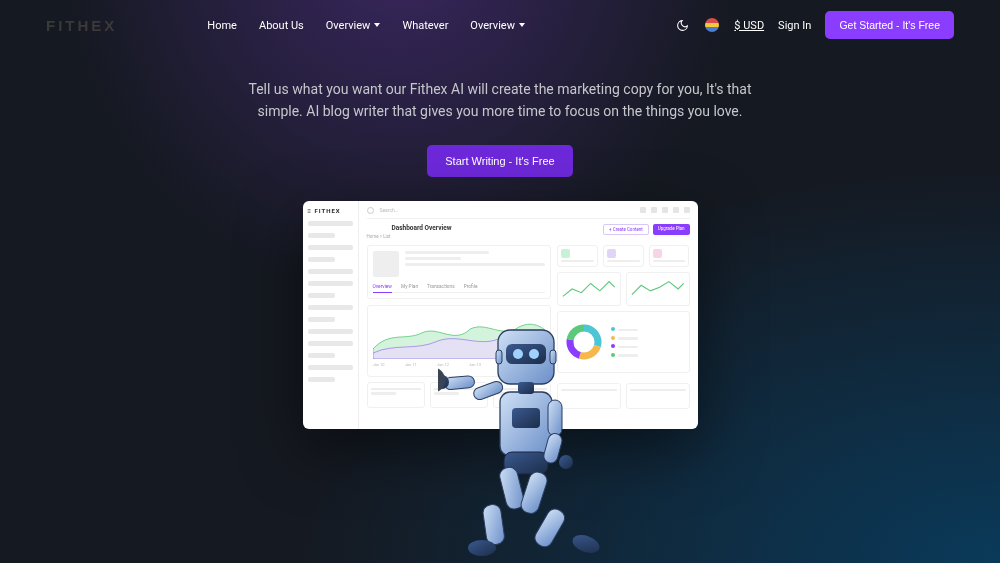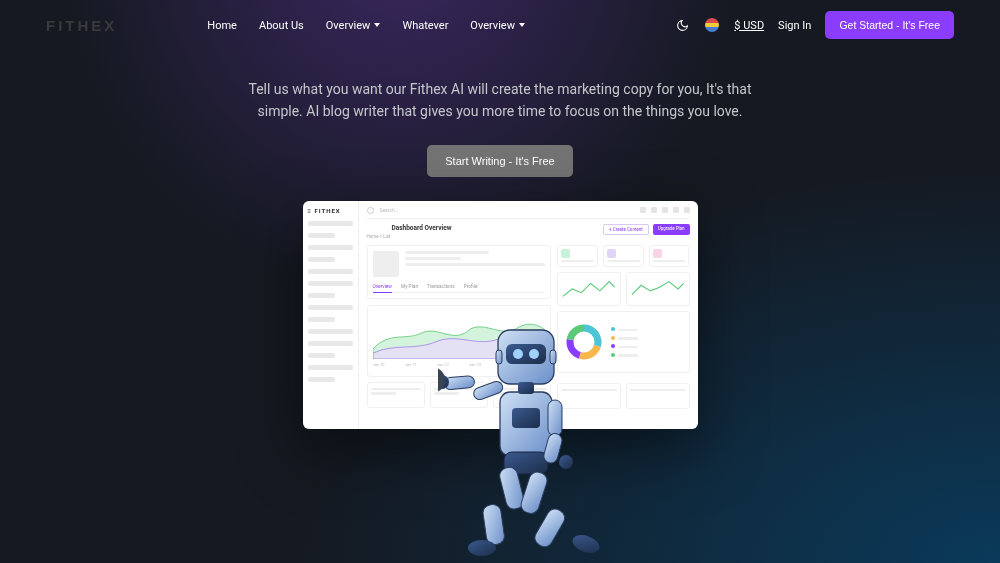--- a/index.html
+++ b/index.html
@@ -85,21 +85,21 @@
 .hero h1 .accent { color: #9c3dff; display: block; }
 .hero p {
   color: #c5c7cc;
   font-size: 14px;
   max-width: 540px;
   margin: 14px auto 0;
   line-height: 1.6;
 }
 .hero-cta {
   margin-top: 22px;
-  background: #737373;
+  background: #6d28d9;
   color: #fff;
   border: none;
   border-radius: 5px;
   padding: 10px 18px;
   font-size: 11px;
   cursor: pointer;
 }
 
 
 .dash-wrap {

